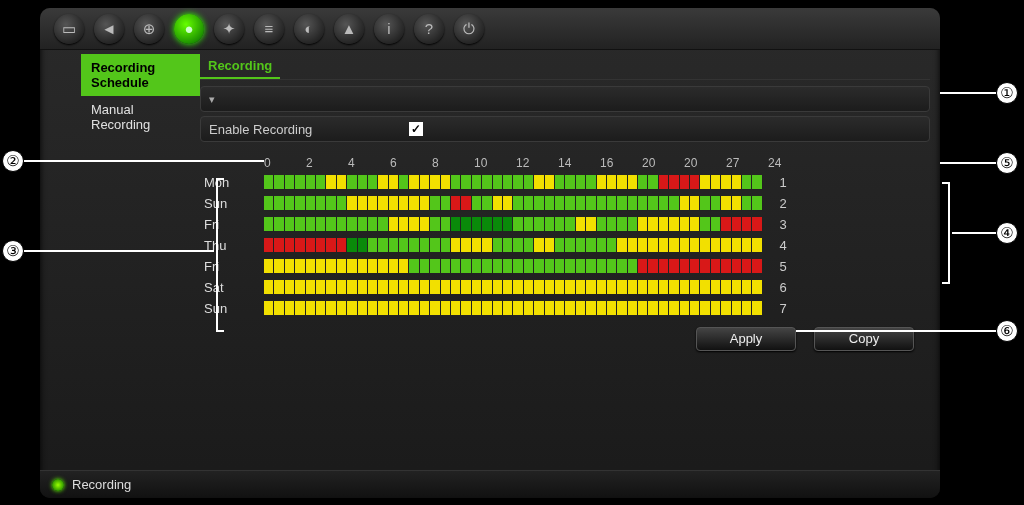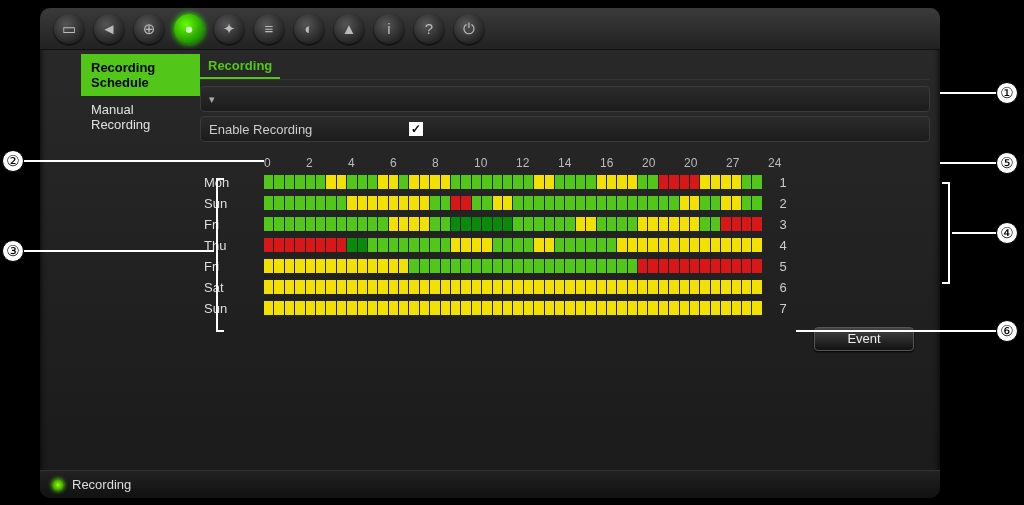--- a/index.html
+++ b/index.html
@@ -469,21 +469,22 @@
                 <div class="cell" style="background: rgb(242, 224, 0);"></div>
               </div>
               <div class="row-num">7</div>
             </div>
           </div>
         <div class="legend">
         </div>
       </div>
 
       <div class="btn-row">
-        <div class="btn">Event</div>
+        <div class="btn">Apply</div>
+        <div class="btn">Copy</div>
       </div>
     </div>
   </div>
   <div class="statusbar">
     <div class="dot"></div>
     <div>Recording</div>
   </div>
 </div>
 
 <div class="callout" style="right:6px; top:82px;">

